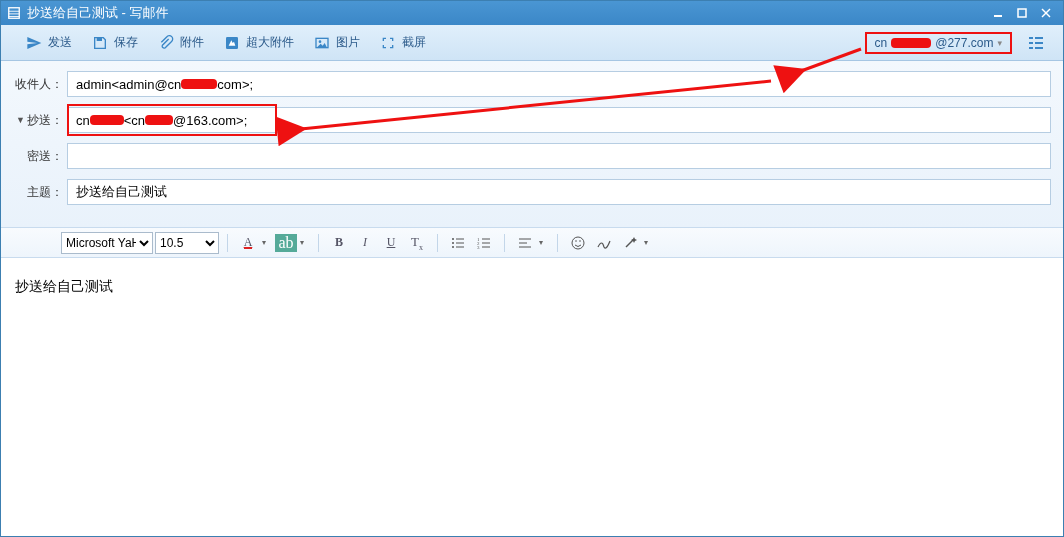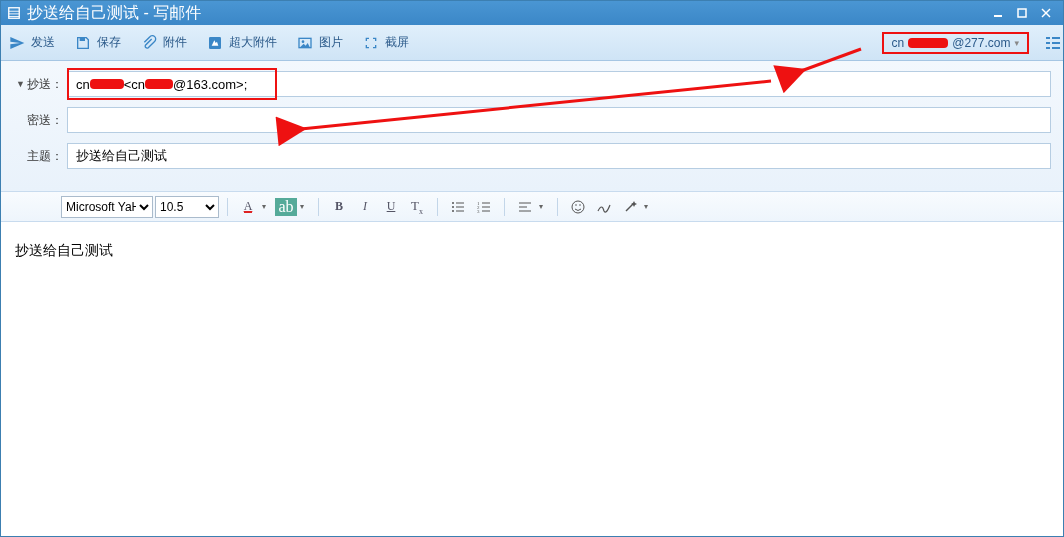--- a/index.html
+++ b/index.html
@@ -1,23 +1,23 @@
 <!DOCTYPE html>
 <html><head>
 <meta charset="utf-8">
 <style>
   * { box-sizing: border-box; margin: 0; padding: 0; }
   body { font-family: "Microsoft YaHei", Arial, sans-serif; font-size: 12px; background: #fff; }
   .window { width: 1064px; height: 537px; border: 1px solid #3c7fb1; display: flex; flex-direction: column; background: #fff; position: relative; }
-  .titlebar { height: 24px; background: linear-gradient(#4a96d3, #3b87c7); display: flex; align-items: center; color: #fff; padding: 0 6px; font-size: 16px; }
+  .titlebar { height: 24px; background: linear-gradient(#4a96d3, #3b87c7); display: flex; align-items: center; color: #fff; padding: 0 6px; font-size: 13px; }
   .titlebar .t-icon { width: 14px; height: 14px; margin-right: 6px; display: inline-flex; align-items: center; justify-content: center; }
   .titlebar .title-text { flex: 1; }
   .winbtns { display: flex; gap: 2px; }
   .winbtns > div { width: 22px; height: 18px; display: flex; align-items: center; justify-content: center; cursor: pointer; }
-  .toolbar { height: 36px; background: linear-gradient(#e0effb, #cfe4f6); border-bottom: 1px solid #a6c6e3; display: flex; align-items: center; padding: 0 0; gap: 4px; }
+  .toolbar { height: 36px; background: linear-gradient(#e0effb, #cfe4f6); border-bottom: 1px solid #a6c6e3; display: flex; align-items: center; padding: 0 17px; gap: 4px; }
   .toolbar .tbtn { display: flex; align-items: center; gap: 6px; padding: 4px 8px; color: #2b5a8a; cursor: pointer; border-radius: 2px; }
   .toolbar .tbtn svg { width: 16px; height: 16px; }
   .toolbar .spacer { flex: 1; }
   .account-box { border: 2px solid #e11; padding: 2px 8px; color: #2b5a8a; display: flex; align-items: center; gap: 4px; cursor: pointer; }
   .menu-grid { width: 20px; height: 20px; margin-left: 10px; display: flex; align-items: center; justify-content: center; cursor: pointer; }
 
   .header-fields { background: linear-gradient(#f3f8fd,#e9f2fb); padding: 10px 12px 8px; border-bottom: 1px solid #c8dbee; }
   .field-row { display: flex; align-items: center; margin-bottom: 10px; }
   .field-row .label { width: 54px; text-align: right; color: #333; font-size: 12px; padding-right: 4px; display:flex; align-items:center; justify-content:flex-end; gap:2px;}
   .field-row .label .tri { font-size: 9px; color: #555; }
@@ -125,20 +125,30 @@
           <rect x="1" y="7" width="4" height="2" fill="#3b87c7"></rect>
           <rect x="7" y="7" width="8" height="2" fill="#3b87c7"></rect>
           <rect x="1" y="12" width="4" height="2" fill="#3b87c7"></rect>
           <rect x="7" y="12" width="8" height="2" fill="#3b87c7"></rect>
         </svg>
     </div>
   </div>
 
   <div class="header-fields">
 
+    <div class="field-row">
+      <div class="label">收件人：</div>
+      <div class="input-wrap">
+        <div style="width:100%;height:26px;border:1px solid #b6cde2;padding:0 8px;font-size:13px;background:#fff;display:flex;align-items:center;">
+          <span>admin&lt;admin@cn</span>
+            <span class="redact" style="width:36px"></span>
+            <span>com&gt;;</span>
+        </div>
+      </div>
+    </div>
 
     <div class="field-row">
       <div class="label">
           <span class="tri">▼</span>
           <span>抄送：</span>
         </div>
       <div class="input-wrap" style="position:relative">
         <div style="width:100%;height:26px;border:1px solid #b6cde2;padding:0 8px;font-size:13px;background:#fff;display:flex;align-items:center;">
           <span>cn</span>
             <span class="redact" style="width:34px"></span>

